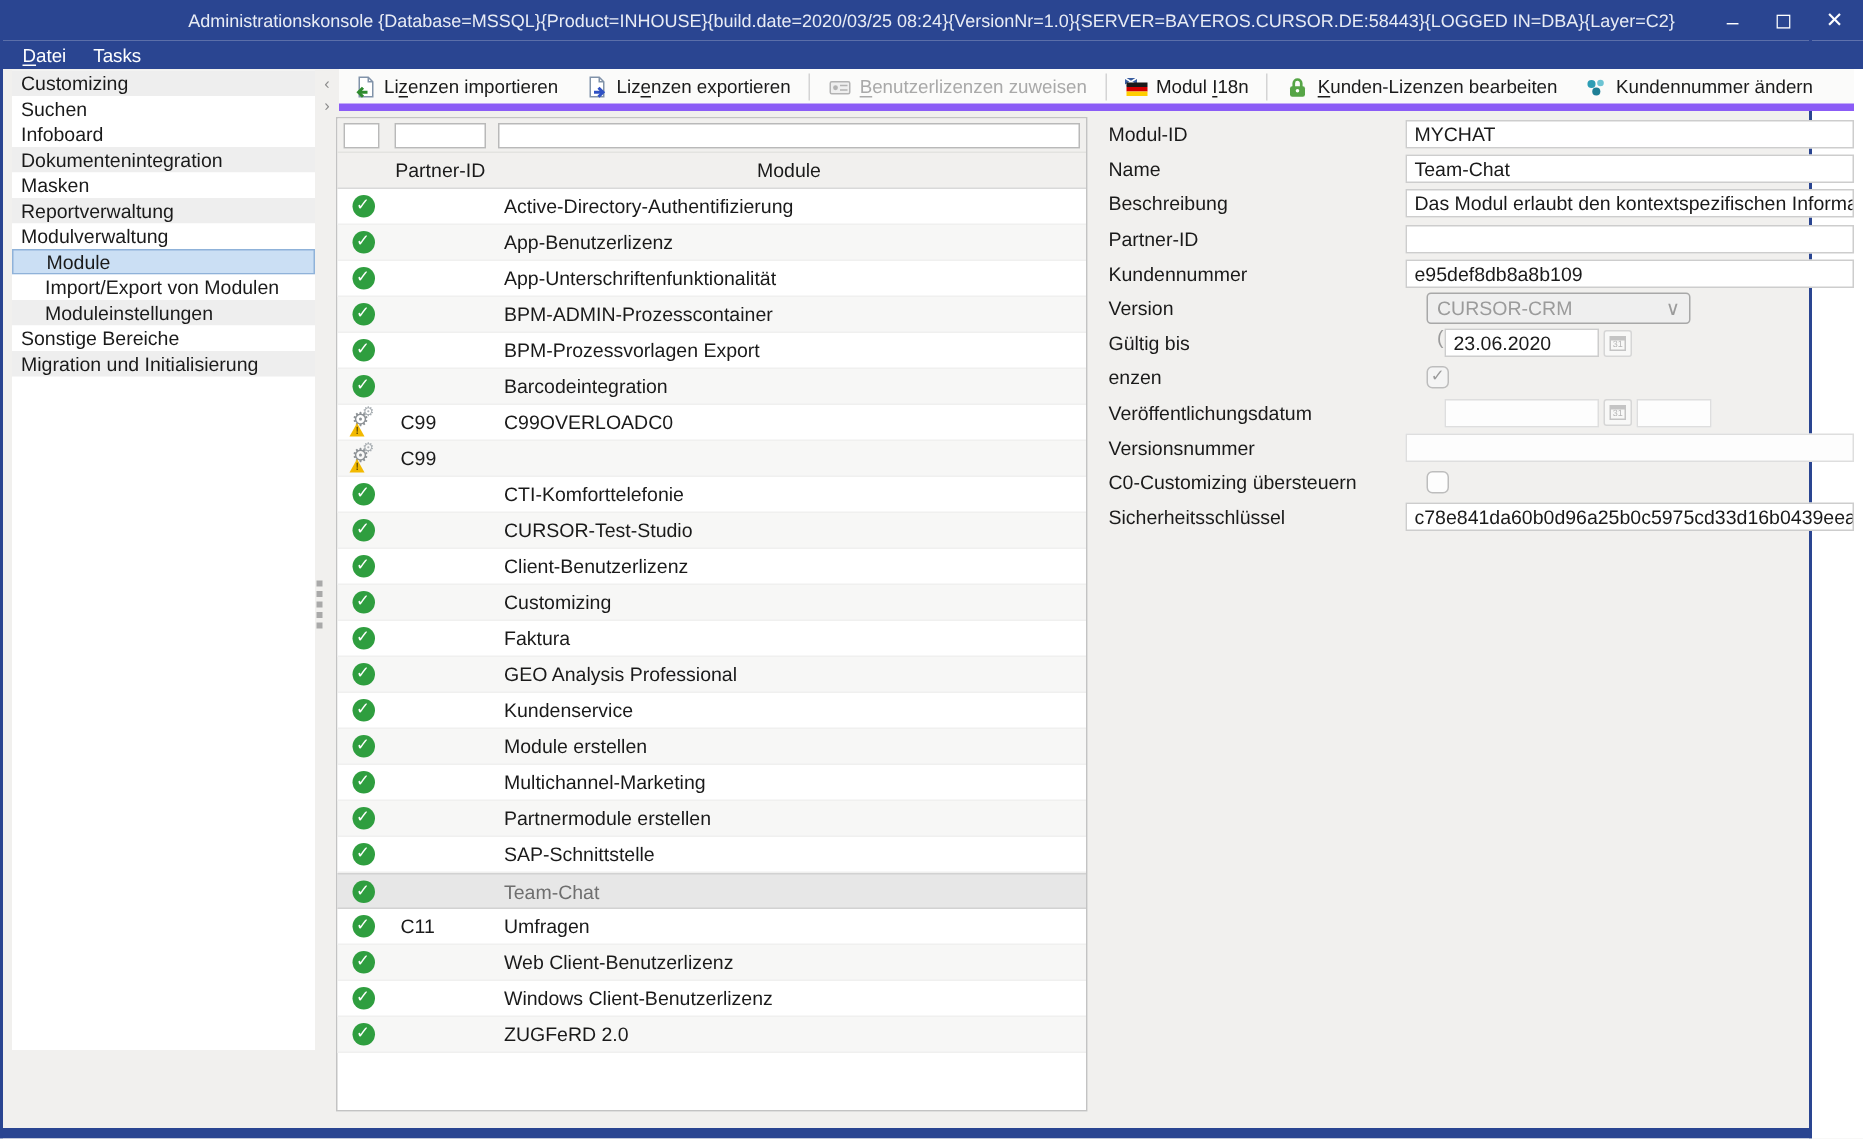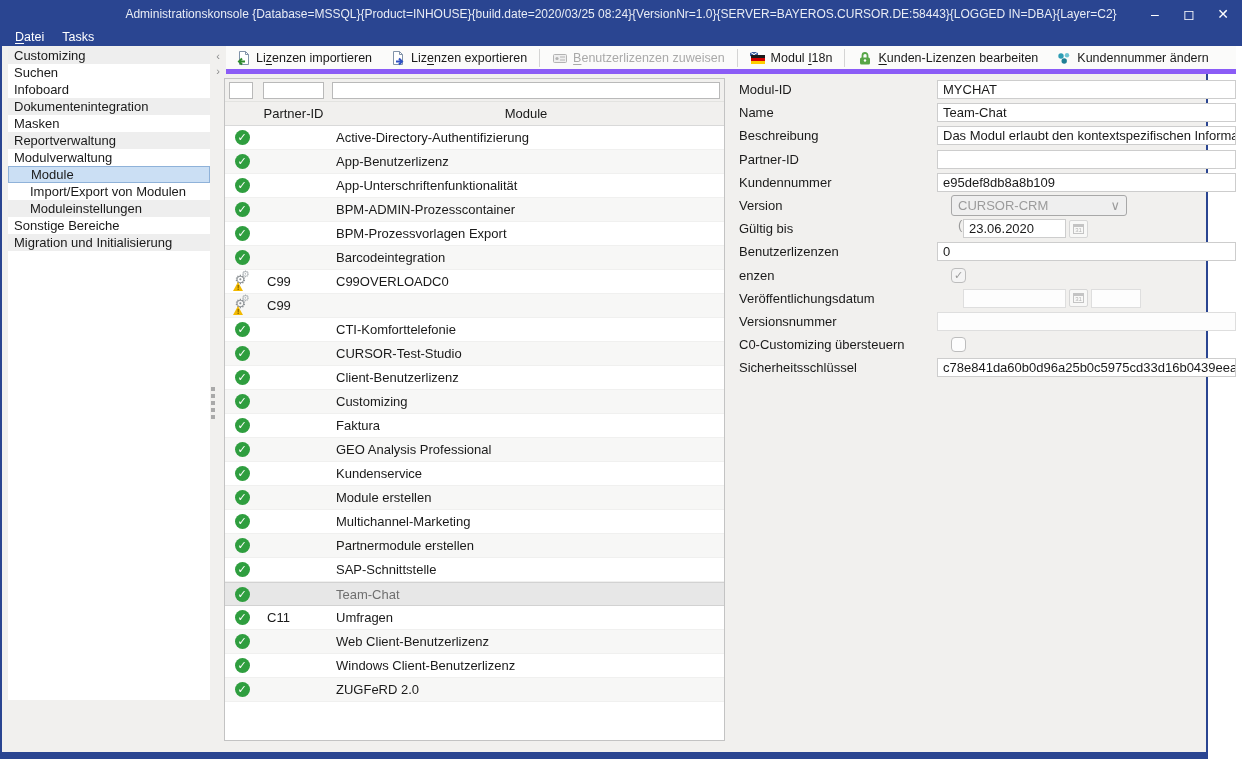--- a/index.html
+++ b/index.html
@@ -425,26 +425,20 @@
         <div class="frow">
           <div class="flabel">Gültig bis</div>
           <div class="fctrl">
             <div class="tinput w-date">23.06.2020</div>
             <div class="cal-btn">
               <div class="cal-inner">31</div>
             </div>
           </div>
         </div>
         <div class="frow">
-          <div class="flabel">Benutzerlizenzen</div>
-          <div class="fctrl">
-            <div class="tinput w-full">0</div>
-          </div>
-        </div>
-        <div class="frow">
           <div class="flabel">enzen</div>
           <div class="fctrl">
             <div class="checkbox checked">✓</div>
           </div>
         </div>
         <div class="frow">
           <div class="flabel">Veröffentlichungsdatum</div>
           <div class="fctrl">
             <div class="tinput w-date dim"></div>
             <div class="cal-btn">

